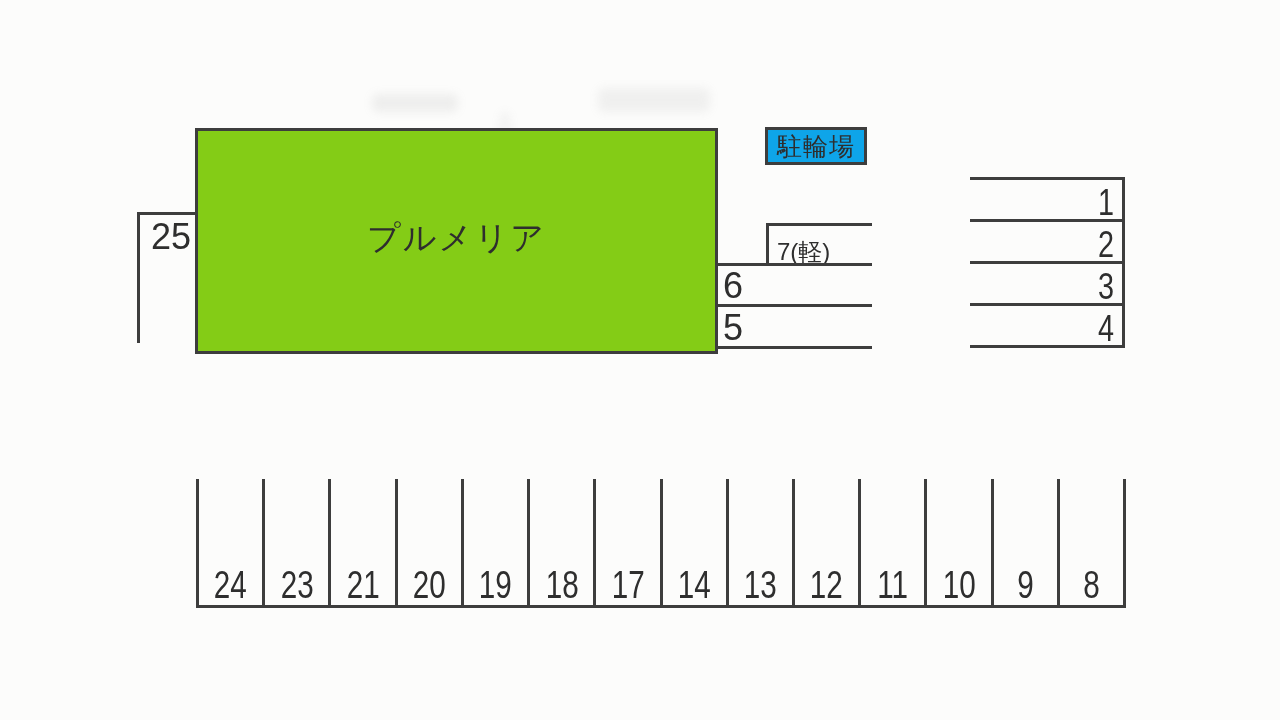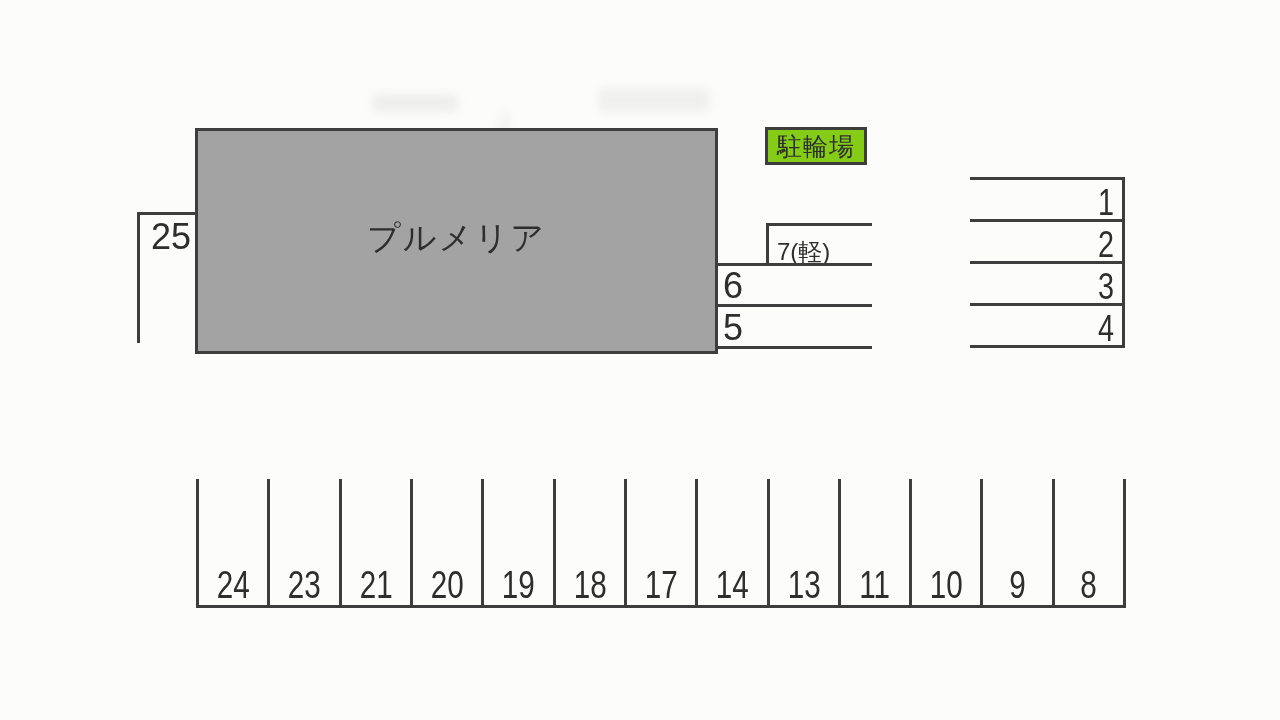--- a/index.html
+++ b/index.html
@@ -16,21 +16,21 @@
     background: #fcfcfb;
     color: #2e2e2e;
   }
   
   .building {
     position: absolute;
     left: 195px; top: 128px;
     width: 523px; height: 226px;
     border: 3px solid #3d3d3d;
     display: flex; align-items: center; justify-content: center;
-    background: #a3a3a3;
+    background: #84cc16;
   }
   .building-label {
     font-size: 33px;
     letter-spacing: 2px;
     color: #2e2e2e;
     margin-top: -6px;
   }
   
   .space-25 {
     position: absolute;
@@ -43,21 +43,21 @@
     position: absolute; left: 11px; top: 6px;
     font-size: 36px; line-height: 32px;
   }
   
   .bike-sign {
     position: absolute;
     left: 765px; top: 127px;
     width: 102px; height: 38px;
     border: 3px solid #3d3d3d;
     display: flex; align-items: center; justify-content: center;
-    background: #84cc16;
+    background: #0ea5e9;
   }
   .bike-sign-label { font-size: 25px; letter-spacing: 1px; }
   
   .space-7 {
     position: absolute;
     left: 766px; top: 223px;
     width: 106px; height: 43px;
     border-top: 3px solid #3d3d3d;
     border-left: 3px solid #3d3d3d;
   }
@@ -192,20 +192,23 @@
     <div class="bottom-cell">
       <span class="num">17</span>
     </div>
     <div class="bottom-cell">
       <span class="num">14</span>
     </div>
     <div class="bottom-cell">
       <span class="num">13</span>
     </div>
     <div class="bottom-cell">
+      <span class="num">12</span>
+    </div>
+    <div class="bottom-cell">
       <span class="num">11</span>
     </div>
     <div class="bottom-cell">
       <span class="num">10</span>
     </div>
     <div class="bottom-cell">
       <span class="num">9</span>
     </div>
     <div class="bottom-cell">
       <span class="num">8</span>

